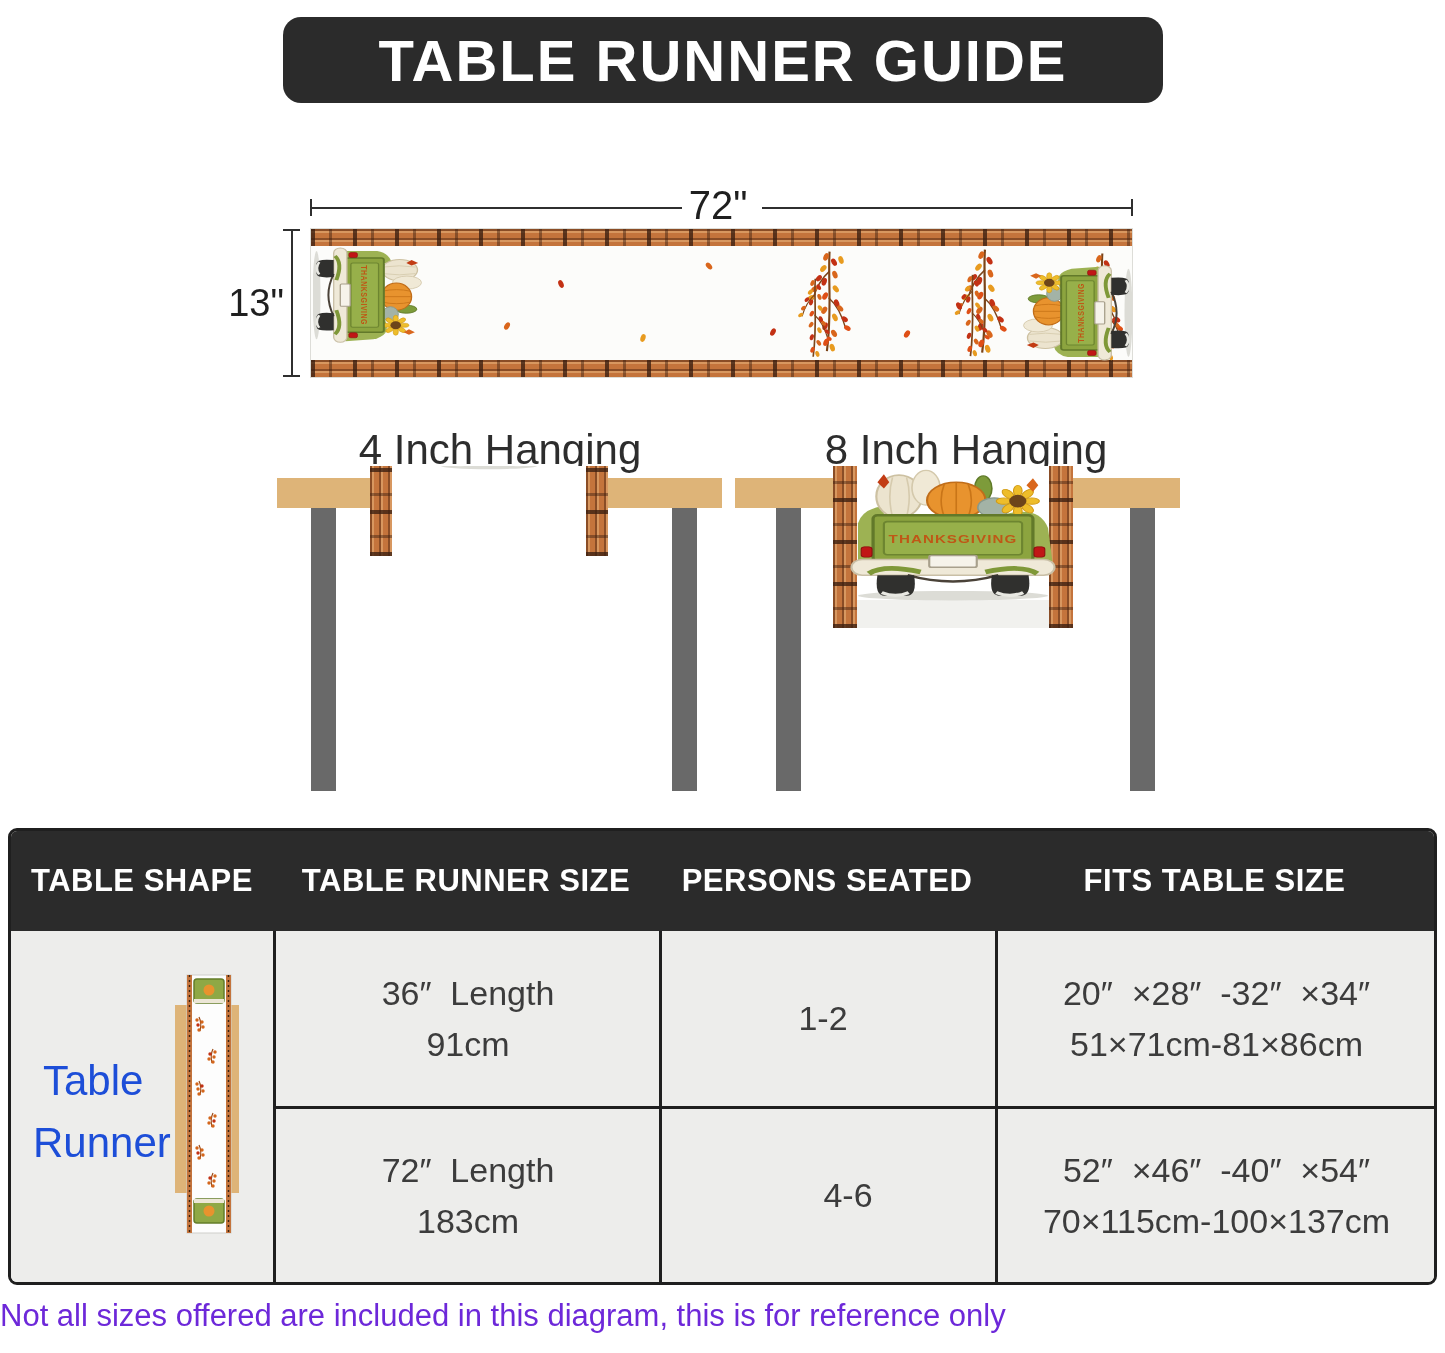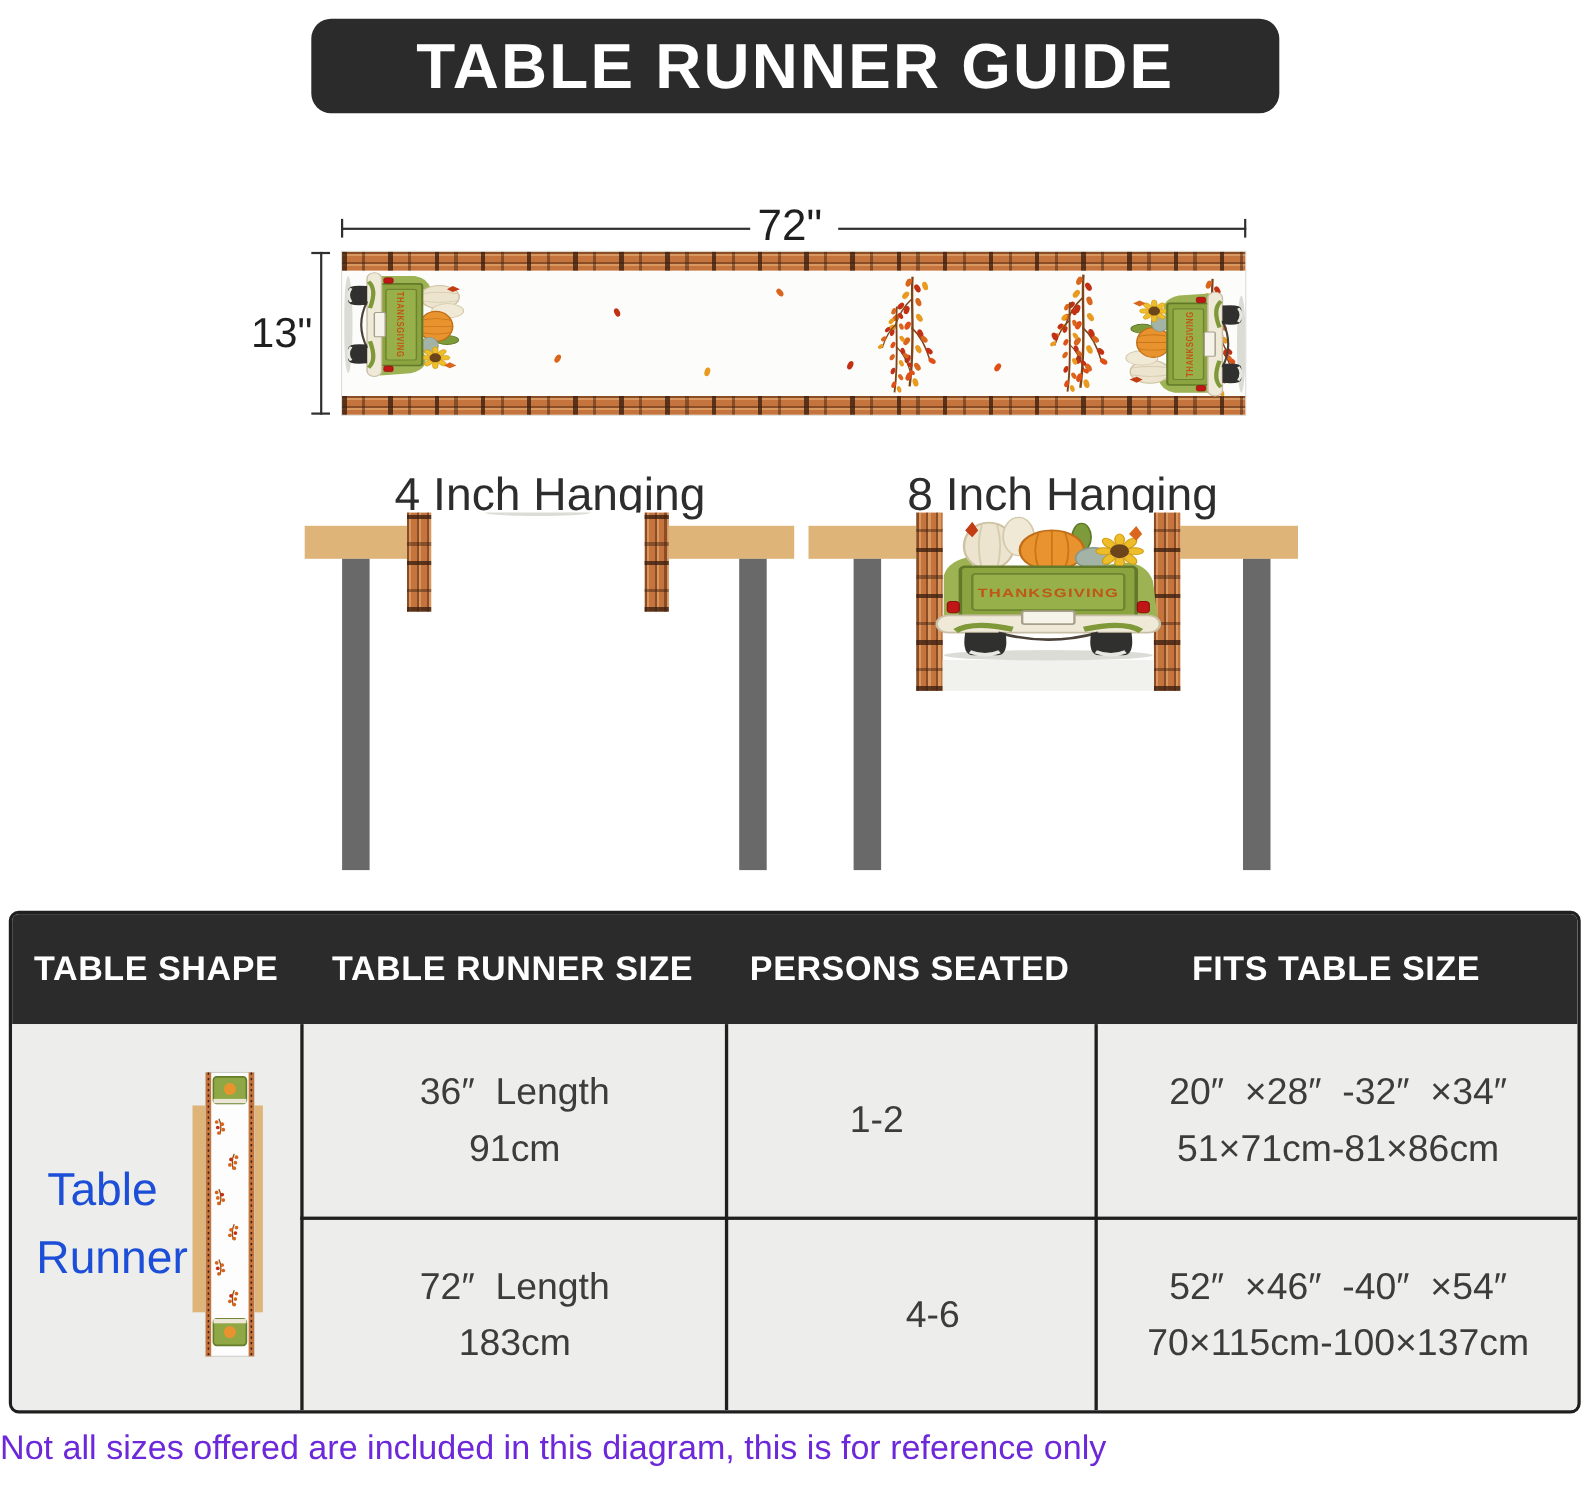--- a/index.html
+++ b/index.html
@@ -322,21 +322,21 @@
               <circle cx="-4" cy="10" r="1.7"></circle>
               <circle cx="0" cy="13" r="1.7"></circle>
             </g>
         </g>
       </svg>
 
       <div class="cell" style="left:266px;top:0;width:382px;height:175px;">
         <span>36″  Length</span>
         <span>91cm</span>
       </div>
-      <div class="cell" style="left:652px;top:0;width:268px;height:175px;">
+      <div class="cell" style="left:678px;top:0;width:268px;height:175px;">
         <span>1-2</span>
       </div>
       <div class="cell" style="left:988px;top:0;width:435px;height:175px;">
         <span>20″  ×28″  -32″  ×34″</span>
         <span>51×71cm-81×86cm</span>
       </div>
 
       <div class="cell" style="left:266px;top:178px;width:382px;height:173px;">
         <span>72″  Length</span>
         <span>183cm</span>

